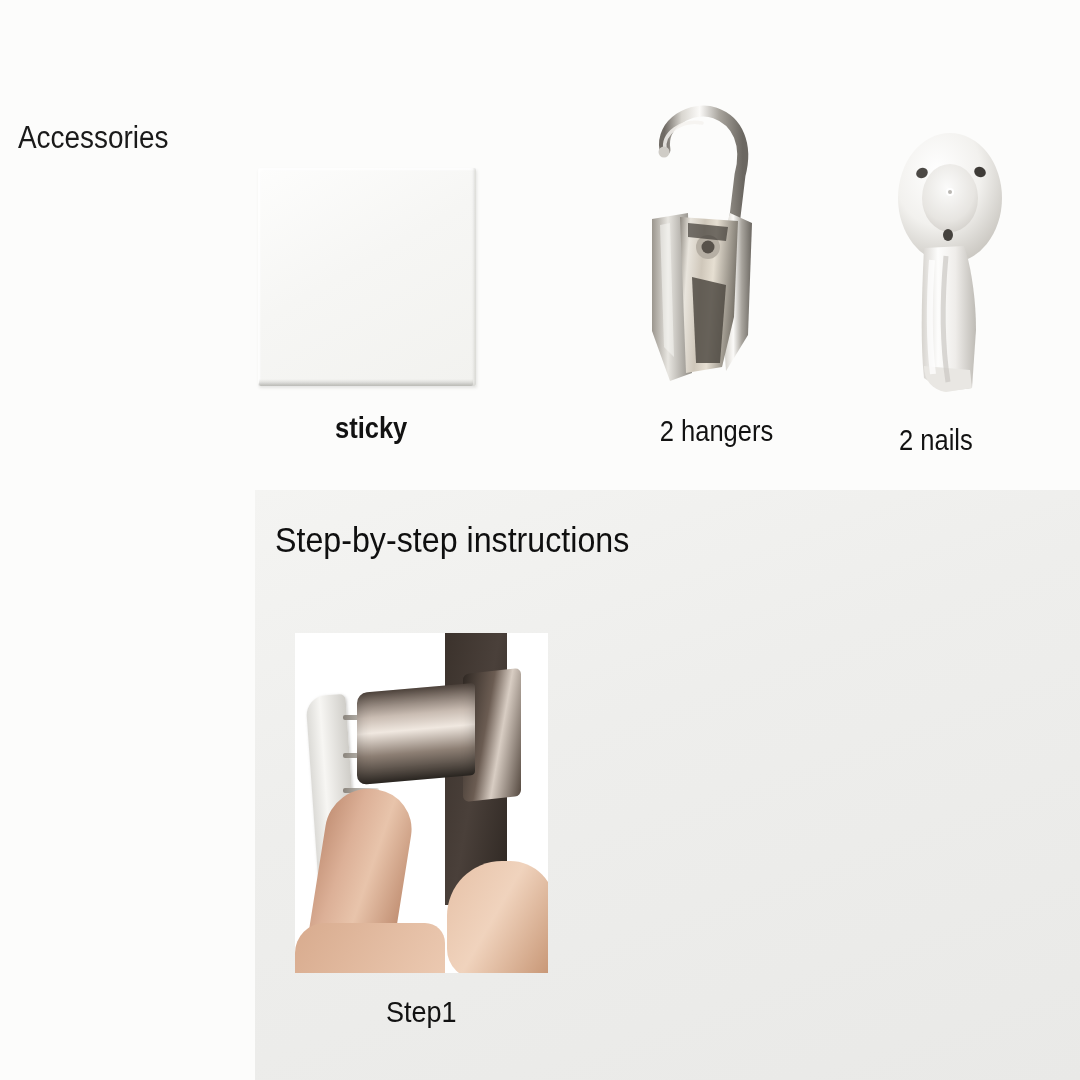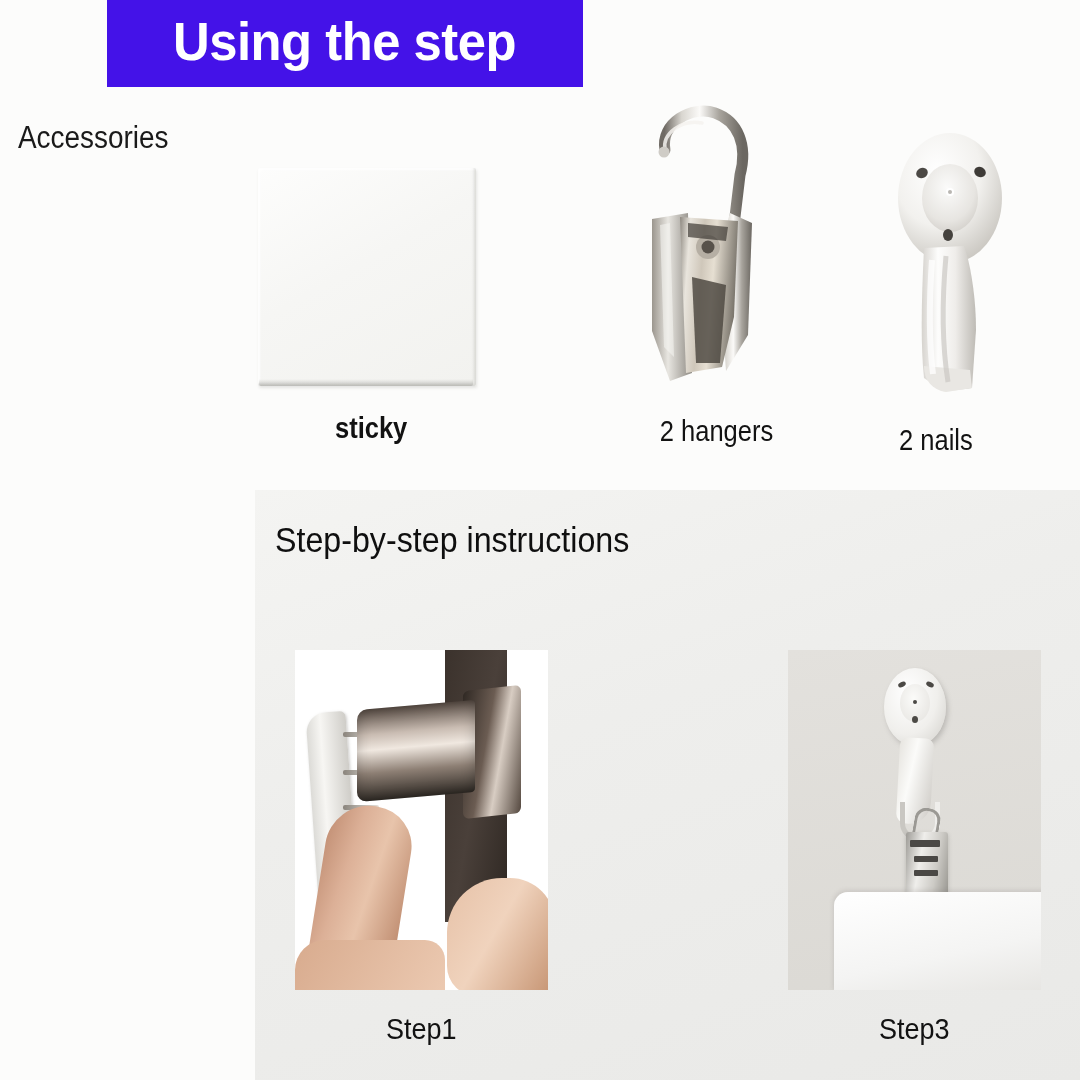--- a/index.html
+++ b/index.html
@@ -154,21 +154,20 @@
     height: 430px;
     display: flex;
     justify-content: space-between;
   }
   .step-cell {
     position: relative;
     width: 302px;
     display: flex;
     flex-direction: column;
     align-items: center;
-    justify-content: center;
   }
   .step-photo {
     position: relative;
     width: 253px;
     height: 340px;
     overflow: hidden;
     background: #efeeec;
   }
   .step-caption {
     margin-top: 22px;
@@ -412,23 +411,20 @@
   }
 
   
   .artwork-svg { display: block; }
 </style>
 </head>
 <body>
 
 <div id="infographic">
 
-  <div id="title-banner">
-    <div id="title-text">Using the step</div>
-  </div>
 
   <div id="accessories-label">Accessories</div>
 
   <div id="sticky-pad"></div>
   <div id="sticky-caption" class="accessory-caption">sticky</div>
 
   <div id="hanger-item" class="accessory">
     <svg class="artwork-svg" width="180" height="300" viewBox="0 0 180 300" aria-hidden="true">
       <defs>
         <linearGradient id="chrome-h" x1="0" y1="0" x2="1" y2="0">
@@ -532,36 +528,17 @@
           <div class="s1-hammer-neck"></div>
           <div class="s1-hammer-head"></div>
           <div class="s1-finger"></div>
           <div class="s1-palm"></div>
           <div class="s1-thumb"></div>
         </div>
         <div class="step-caption">Step1</div>
       </div>
 
 
-      <div class="step-cell">
-        <div id="photo-step3" class="step-photo">
-          <div class="s3-plate"></div>
-          <div class="s3-plate-inner"></div>
-          <div class="s3-hole a"></div>
-          <div class="s3-hole b"></div>
-          <div class="s3-hole c"></div>
-          <div class="s3-hole d"></div>
-          <div class="s3-shank"></div>
-          <div class="s3-hookcurve"></div>
-          <div class="s3-cliphook"></div>
-          <div class="s3-clip"></div>
-          <div class="s3-clip-slot a"></div>
-          <div class="s3-clip-slot b"></div>
-          <div class="s3-clip-slot c"></div>
-          <div class="s3-fabric"></div>
-        </div>
-        <div class="step-caption">Step3</div>
-      </div>
 
     </div>
   </div>
 
 </div>
 
 </body></html>

